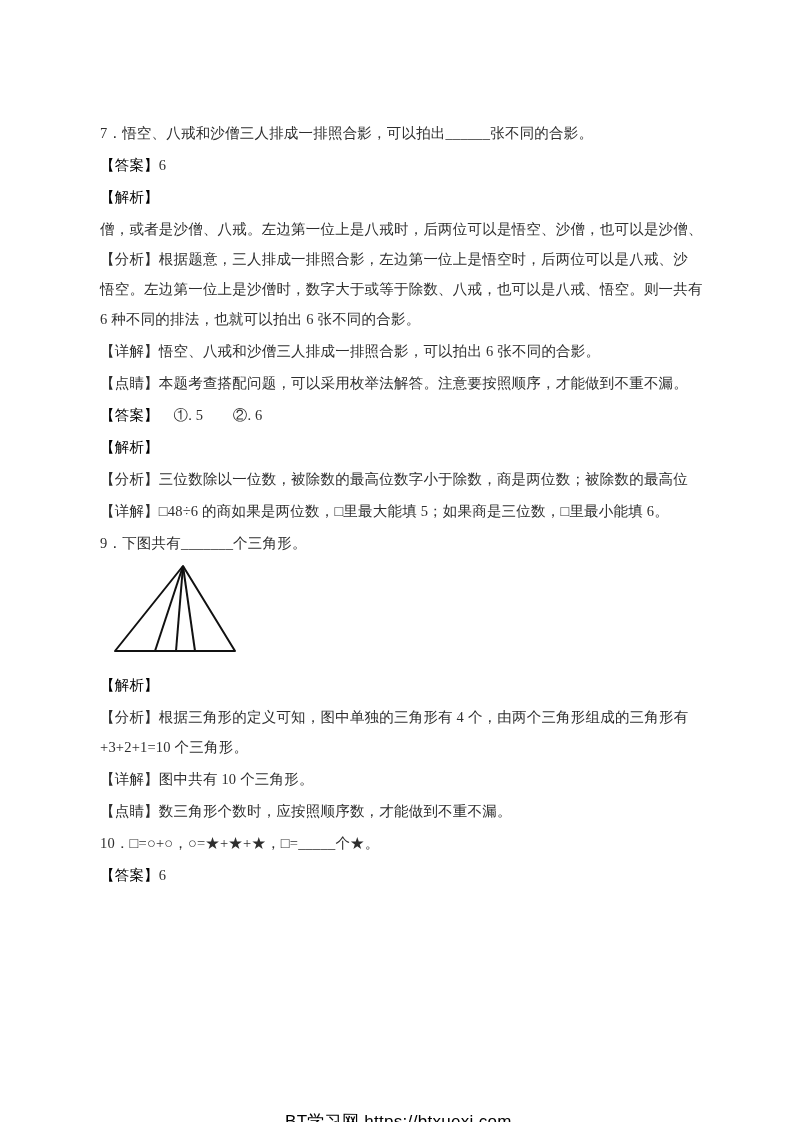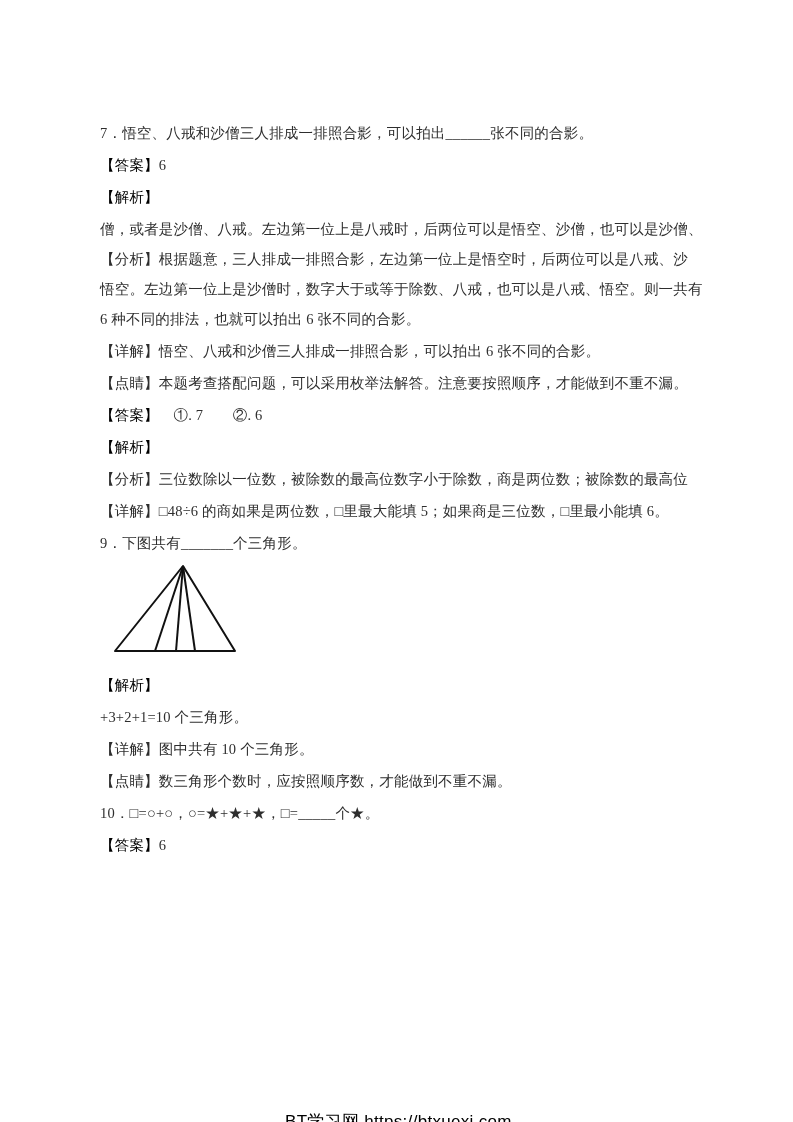--- a/index.html
+++ b/index.html
@@ -77,21 +77,21 @@
     <div class="line">6 种不同的排法，也就可以拍出 6 张不同的合影。</div>
   </div>
   <div class="block">
     <div class="line">【详解】悟空、八戒和沙僧三人排成一排照合影，可以拍出 6 张不同的合影。</div>
   </div>
   <div class="block">
     <div class="line">【点睛】本题考查搭配问题，可以采用枚举法解答。注意要按照顺序，才能做到不重不漏。</div>
   </div>
 
   <div class="block">
-    <div class="line"><span class="lbl-blue">【答案】</span><span class="val">　①. 7　　②. 6</span></div>
+    <div class="line"><span class="lbl-blue">【答案】</span><span class="val">　①. 5　　②. 6</span></div>
   </div>
   <div class="block">
     <div class="line"><span class="lbl-blue">【解析】</span></div>
   </div>
   <div class="block">
     <div class="line">【分析】三位数除以一位数，被除数的最高位数字小于除数，商是两位数；被除数的最高位</div>
   </div>
   <div class="block">
     <div class="line">【详解】□48÷6 的商如果是两位数，□里最大能填 5；如果商是三位数，□里最小能填 6。</div>
   </div>
@@ -104,20 +104,21 @@
       <polygon points="70,4 2,89 122,89" fill="none" stroke="#111111" stroke-width="2" stroke-linejoin="round"></polygon>
       <line x1="70" y1="4" x2="42" y2="89" stroke="#111111" stroke-width="2"></line>
       <line x1="70" y1="4" x2="63" y2="89" stroke="#111111" stroke-width="2"></line>
       <line x1="70" y1="4" x2="82" y2="89" stroke="#111111" stroke-width="2"></line>
     </svg>
   </div>
   <div class="block">
     <div class="line"><span class="lbl-blue">【解析】</span></div>
   </div>
   <div class="block">
+    <div class="line">【分析】根据三角形的定义可知，图中单独的三角形有 4 个，由两个三角形组成的三角形有</div>
     <div class="line">+3+2+1=10 个三角形。</div>
   </div>
   <div class="block">
     <div class="line">【详解】图中共有 10 个三角形。</div>
   </div>
   <div class="block">
     <div class="line">【点睛】数三角形个数时，应按照顺序数，才能做到不重不漏。</div>
   </div>
 
   <div class="block">

